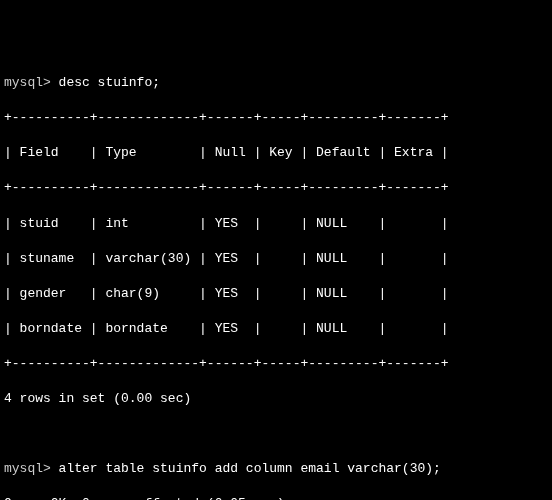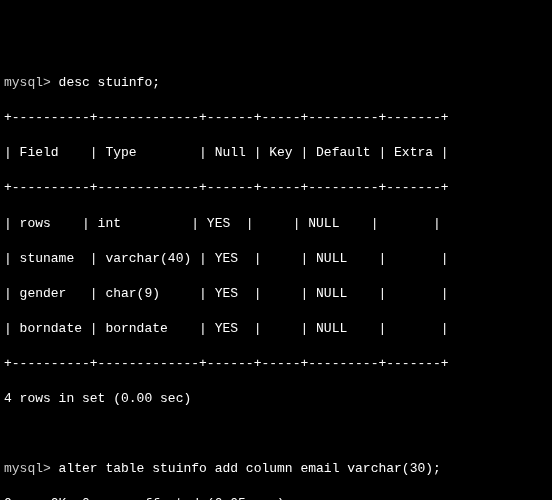--- a/index.html
+++ b/index.html
@@ -20,22 +20,22 @@
 </style>
 </head>
 <body>
 
 
 
 <span class="line"><span class="prompt">mysql&gt; </span><span>desc stuinfo;</span></span>
 <span class="line">+----------+-------------+------+-----+---------+-------+</span>
 <span class="line">| Field    | Type        | Null | Key | Default | Extra |</span>
 <span class="line">+----------+-------------+------+-----+---------+-------+</span>
-<span class="line">| rows    | int         | YES  |     | NULL    |       |</span>
-<span class="line">| stuname  | varchar(40) | YES  |     | NULL    |       |</span>
+<span class="line">| stuid    | int         | YES  |     | NULL    |       |</span>
+<span class="line">| stuname  | varchar(30) | YES  |     | NULL    |       |</span>
 <span class="line">| gender   | char(9)     | YES  |     | NULL    |       |</span>
 <span class="line">| borndate | borndate    | YES  |     | NULL    |       |</span>
 <span class="line">+----------+-------------+------+-----+---------+-------+</span>
 <span class="line">4 rows in set (0.00 sec)</span>
 <span class="line"> </span>
 <span class="line"><span class="prompt">mysql&gt; </span><span>alter table stuinfo add column email varchar(30);</span></span>
 <span class="line">Query OK, 0 rows affected (0.05 sec)</span>
 
 
 

